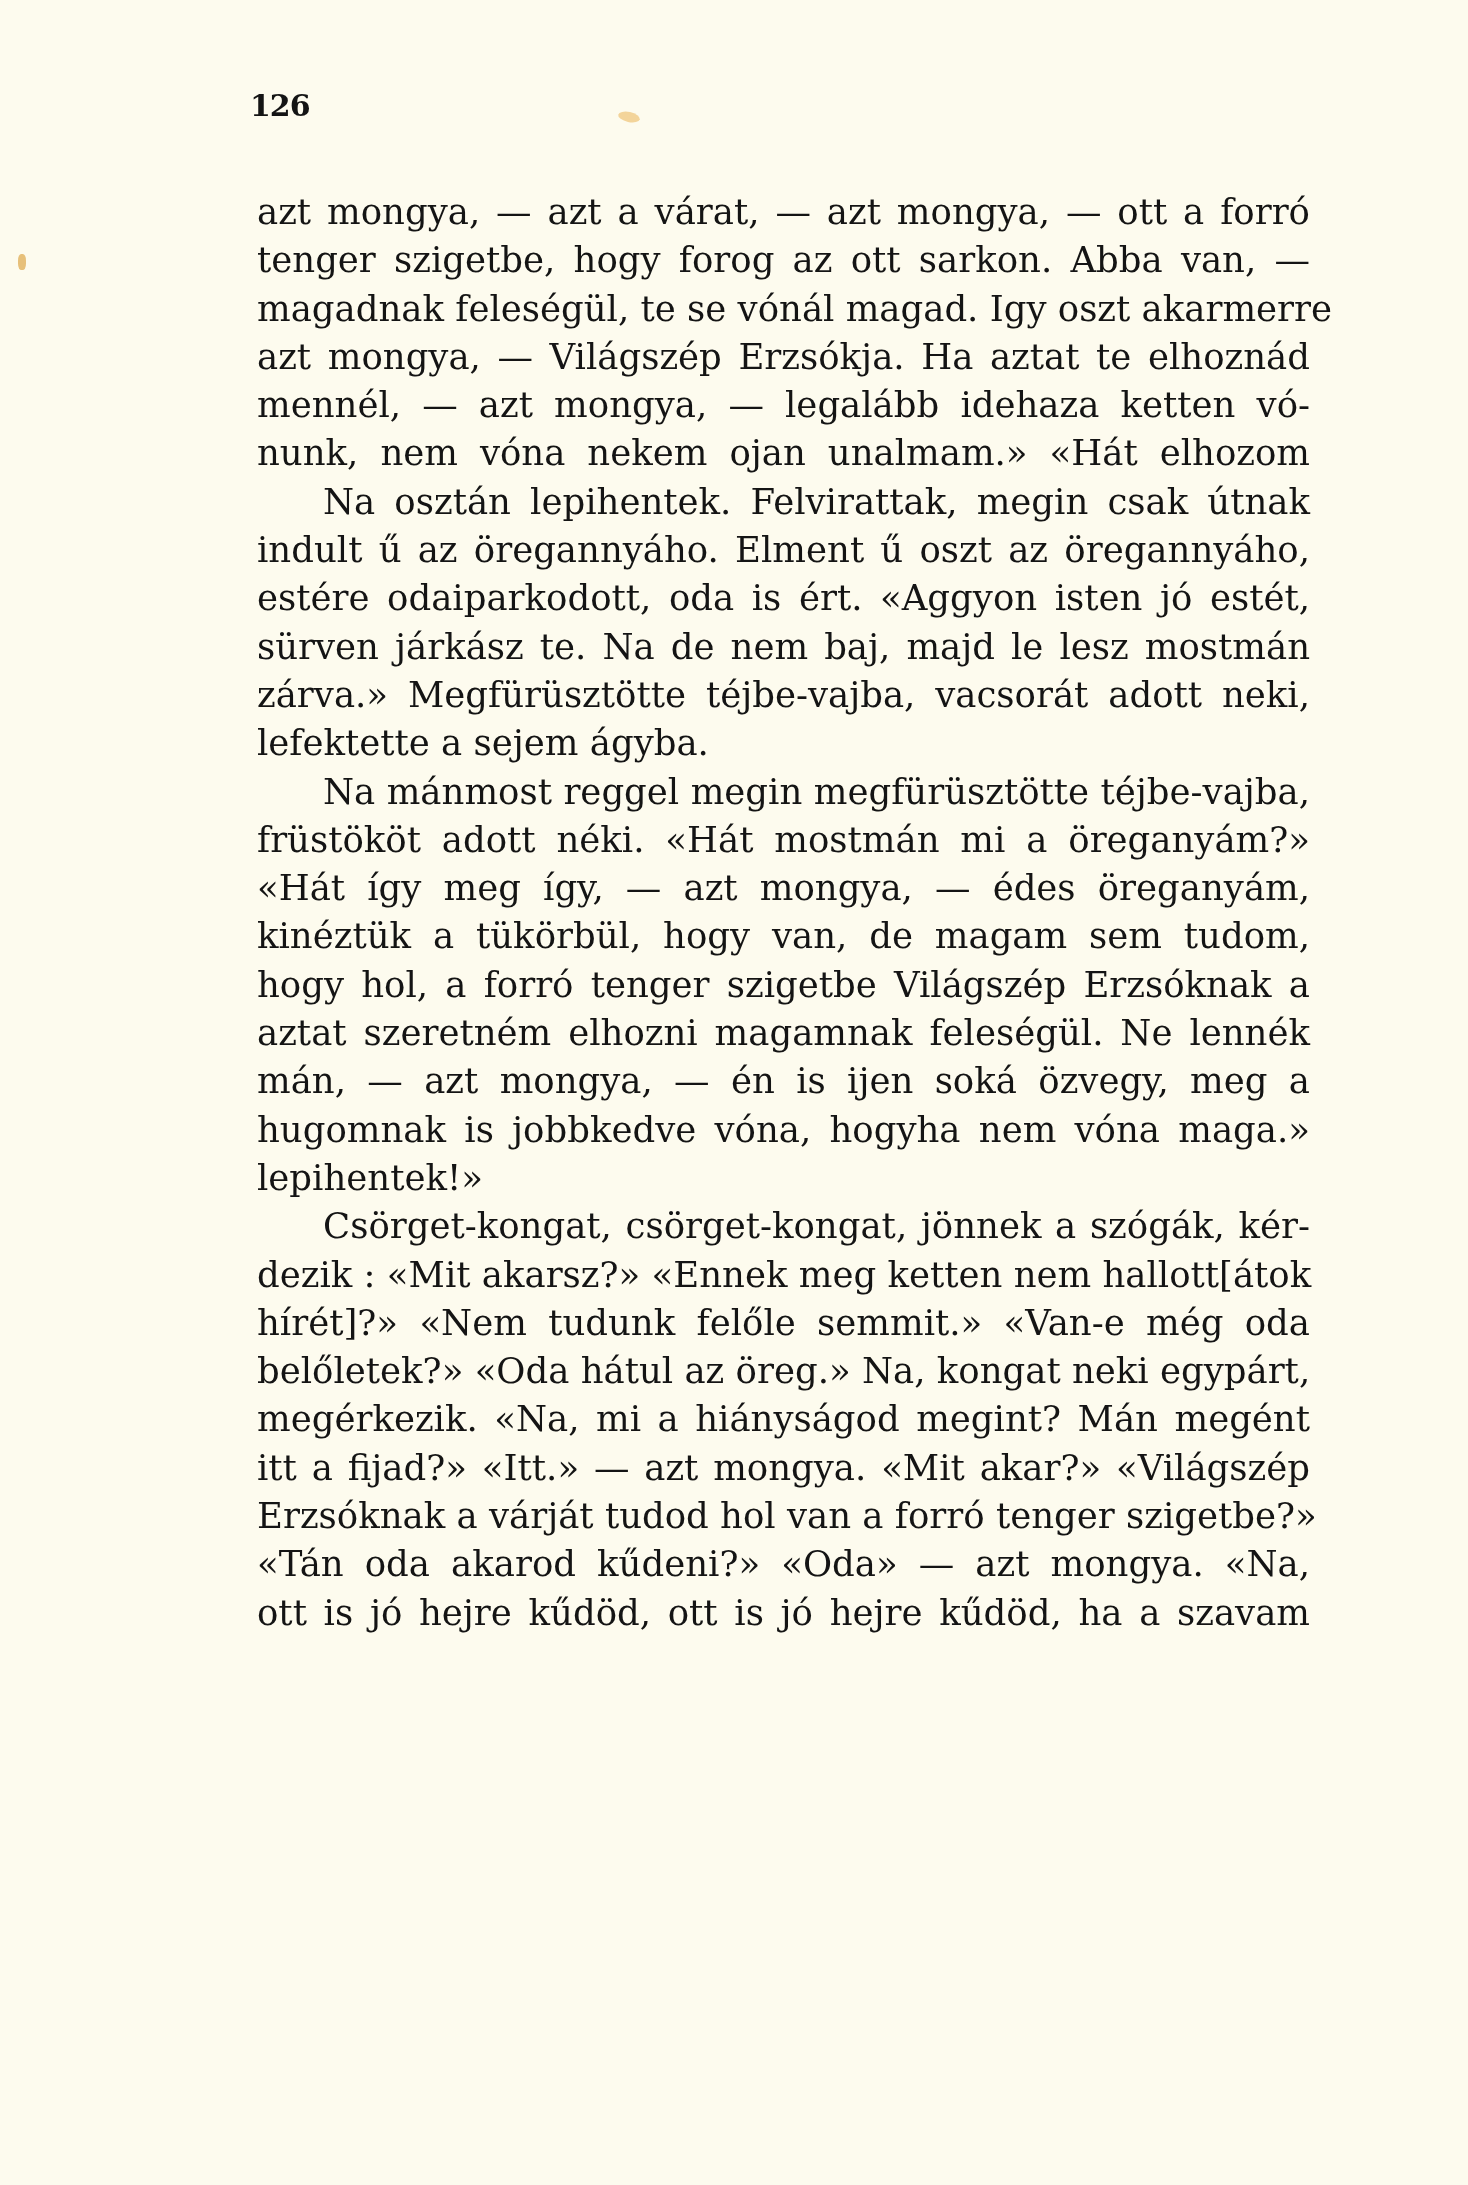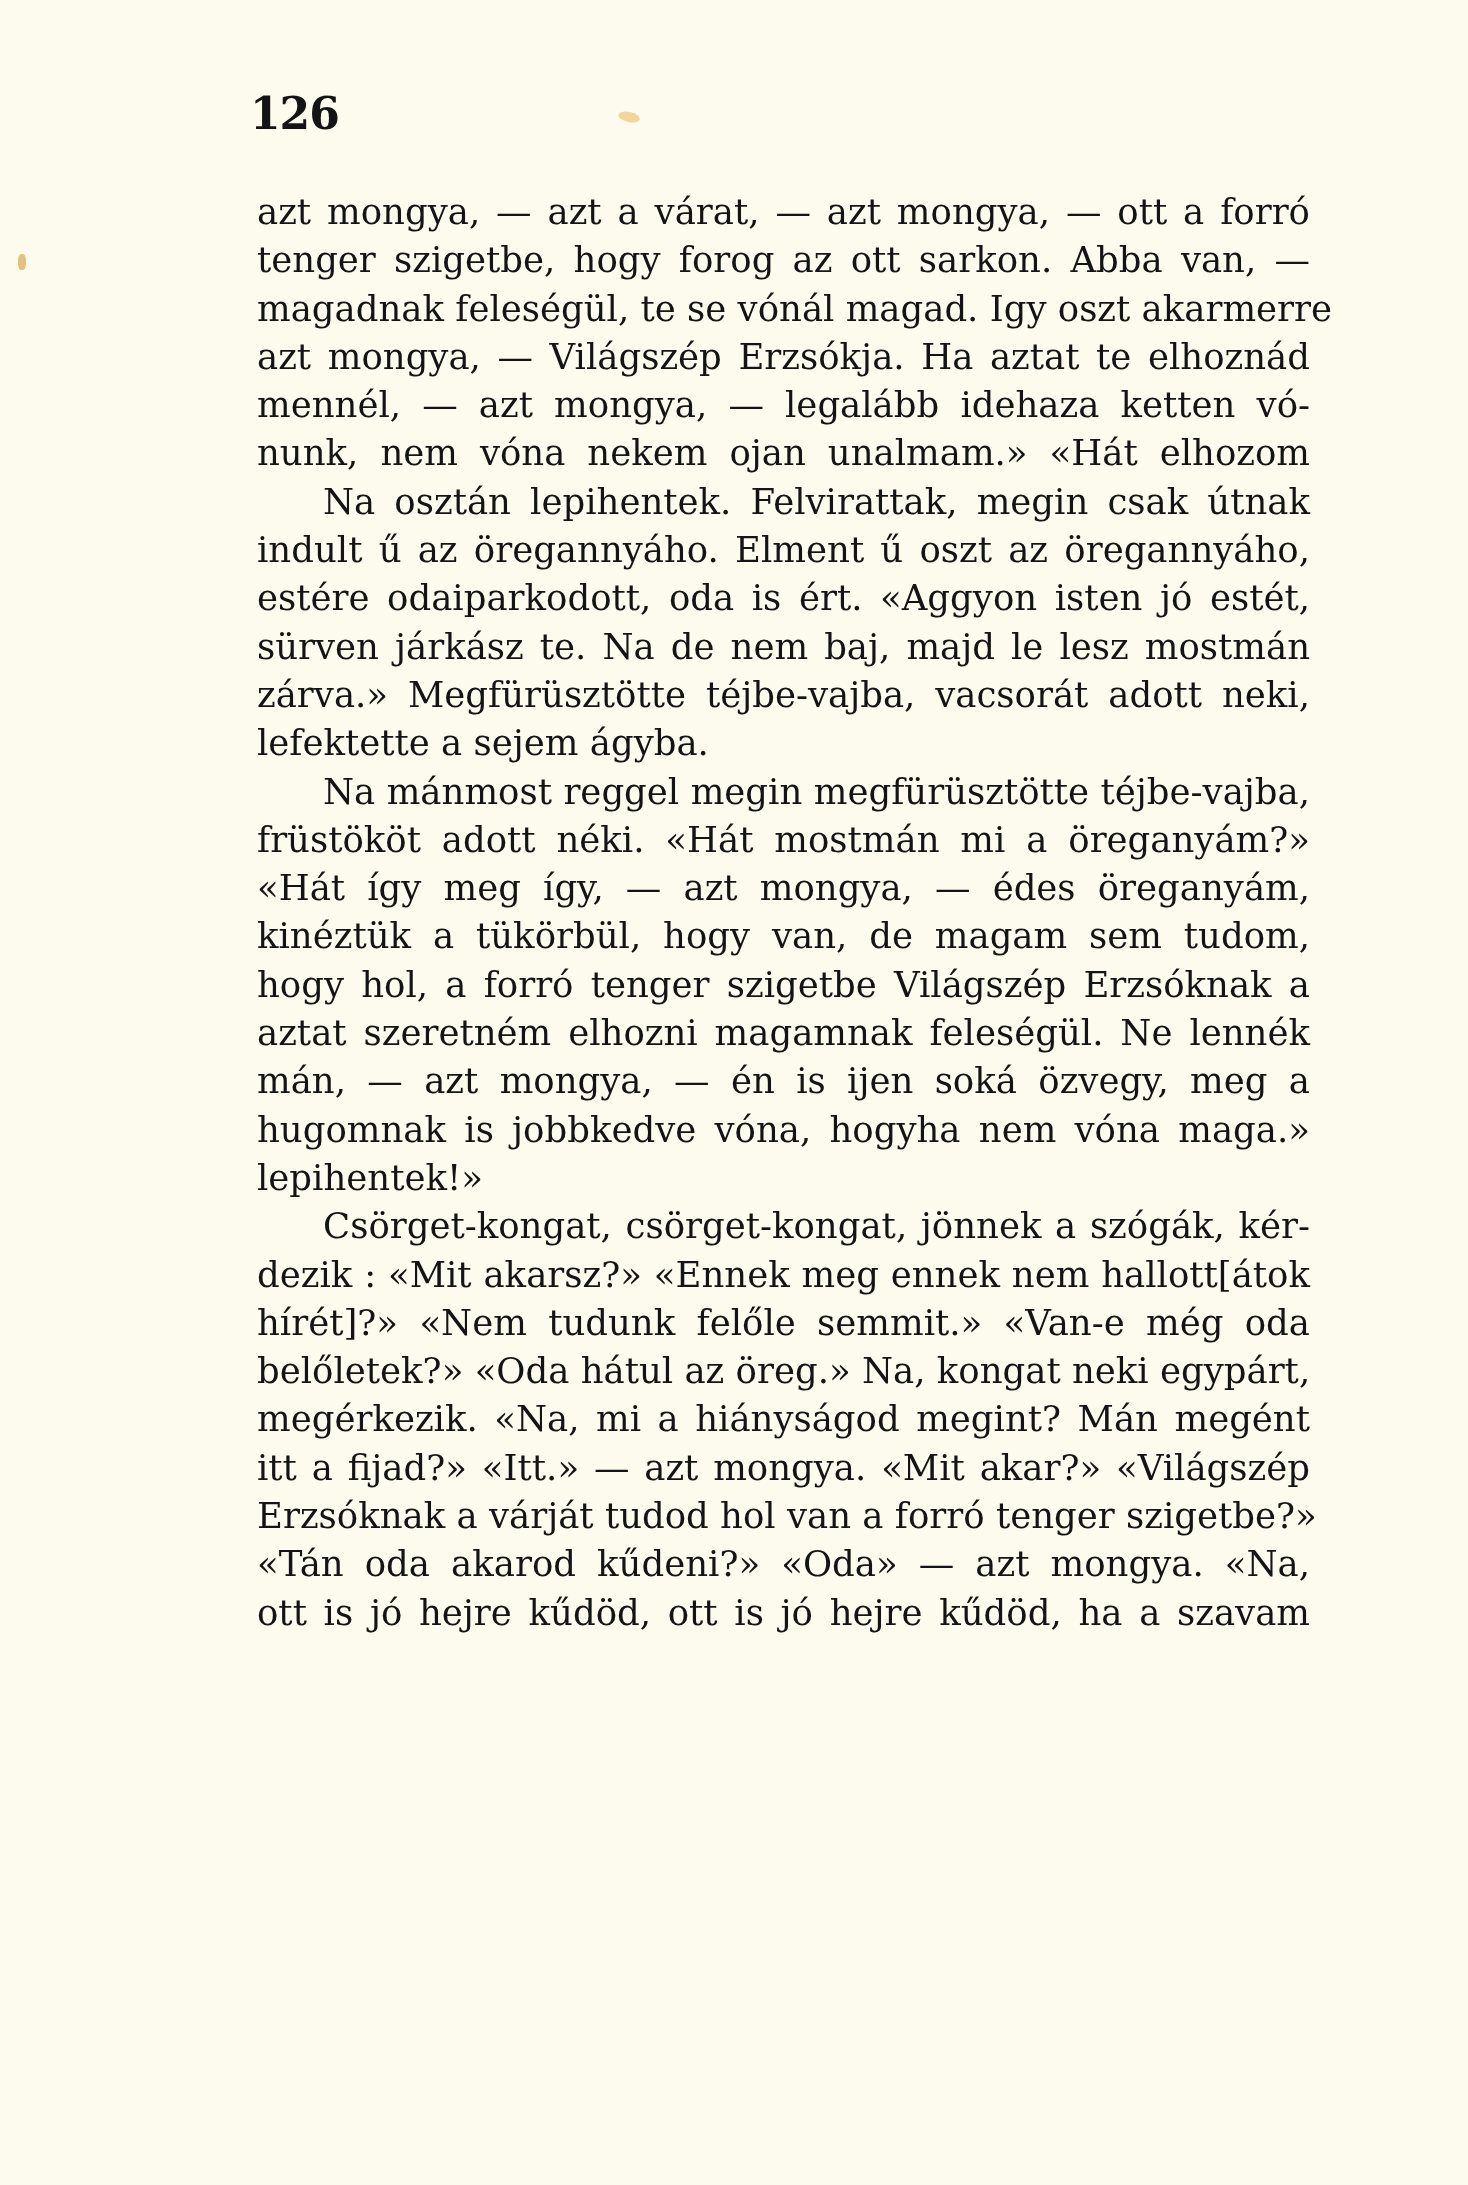--- a/index.html
+++ b/index.html
@@ -5,21 +5,21 @@
   html, body { margin:0; padding:0; }
   body {
     width:1468px; height:2185px; overflow:hidden;
     background:#fdfbee;
     font-family:"DejaVu Serif", "Liberation Serif", serif;
     color:#141414;
     position:relative;
   }
   .page-number {
     position:absolute; left:250px; top:88px;
-    font-size:44px; font-weight:bold; letter-spacing:-1px;text-align:right;
+    font-size:30px; font-weight:bold; letter-spacing:-1px;text-align:right;
   }
   .smudge {
     position:absolute; left:618px; top:112px; width:22px; height:10px;
     background:#f3d49a; border-radius:50%; transform:rotate(12deg);
   }
   .margin-mark {
     position:absolute; left:18px; top:254px; width:8px; height:16px;
     background:#e7c07a; border-radius:40%;
   }
   .text-block {
@@ -58,21 +58,21 @@
     <span class="line indent">Na mánmost reggel megin megfürüsztötte téjbe-vajba,</span>
     <span class="line">früstököt adott néki. «Hát mostmán mi a öreganyám?»</span>
     <span class="line">«Hát így meg így, — azt mongya, — édes öreganyám,</span>
     <span class="line">kinéztük a tükörbül, hogy van, de magam sem tudom,</span>
     <span class="line">hogy hol, a forró tenger szigetbe Világszép Erzsóknak a</span>
     <span class="line">aztat szeretném elhozni magamnak feleségül. Ne lennék</span>
     <span class="line">mán, — azt mongya, — én is ijen soká özvegy, meg a</span>
     <span class="line">hugomnak is jobbkedve vóna, hogyha nem vóna maga.»</span>
     <span class="line last">lepihentek!»</span>
     <span class="line indent">Csörget-kongat, csörget-kongat, jönnek a szógák, kér-</span>
-    <span class="line">dezik : «Mit akarsz?» «Ennek meg ennek nem hallott[átok</span>
+    <span class="line">dezik : «Mit akarsz?» «Ennek meg ketten nem hallott[átok</span>
     <span class="line">hírét]?» «Nem tudunk felőle semmit.» «Van-e még oda</span>
     <span class="line">belőletek?» «Oda hátul az öreg.» Na, kongat neki egypárt,</span>
     <span class="line">megérkezik. «Na, mi a hiányságod megint? Mán megént</span>
     <span class="line">itt a fijad?» «Itt.» — azt mongya. «Mit akar?» «Világszép</span>
     <span class="line">Erzsóknak a várját tudod hol van a forró tenger szigetbe?»</span>
     <span class="line">«Tán oda akarod kűdeni?» «Oda» — azt mongya. «Na,</span>
     <span class="line">ott is jó hejre kűdöd, ott is jó hejre kűdöd, ha a szavam</span>
   </div>
 
 </body></html>

